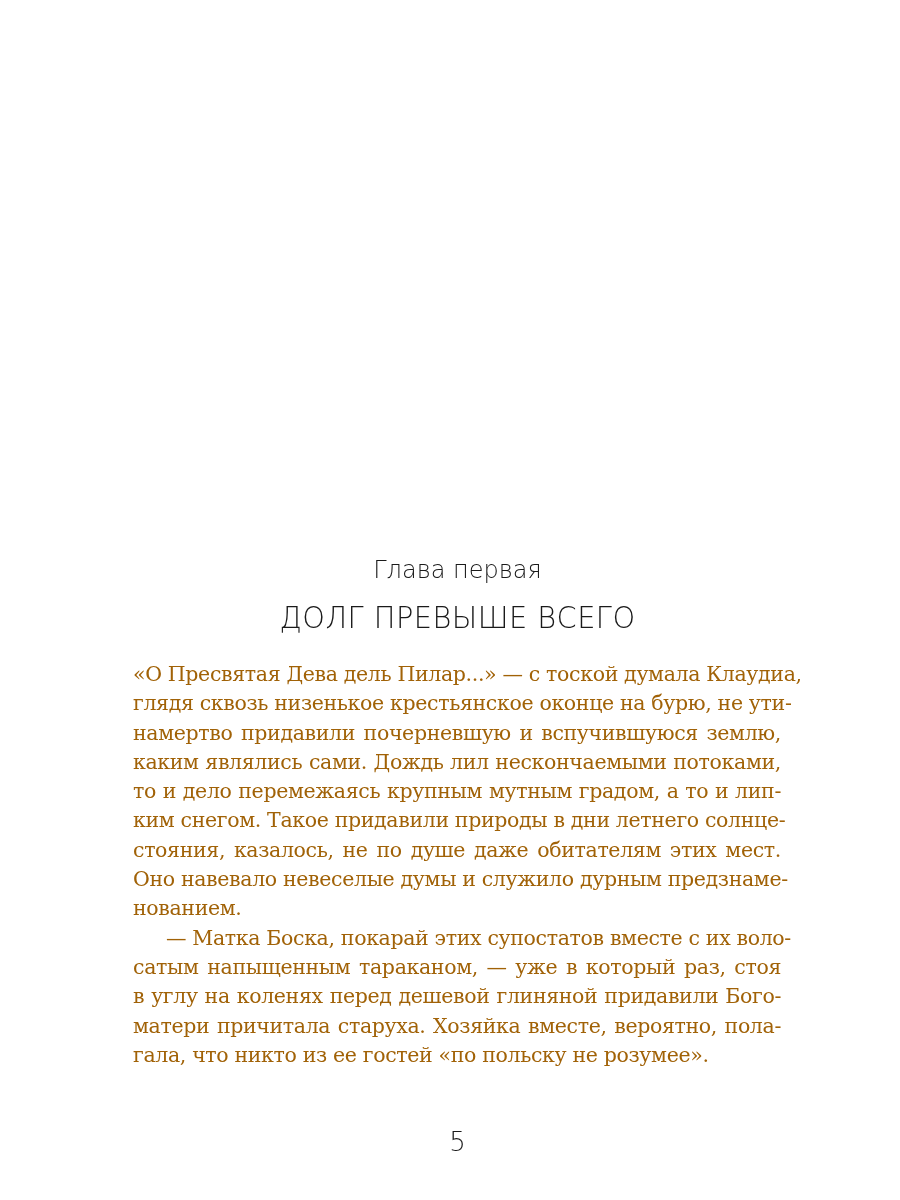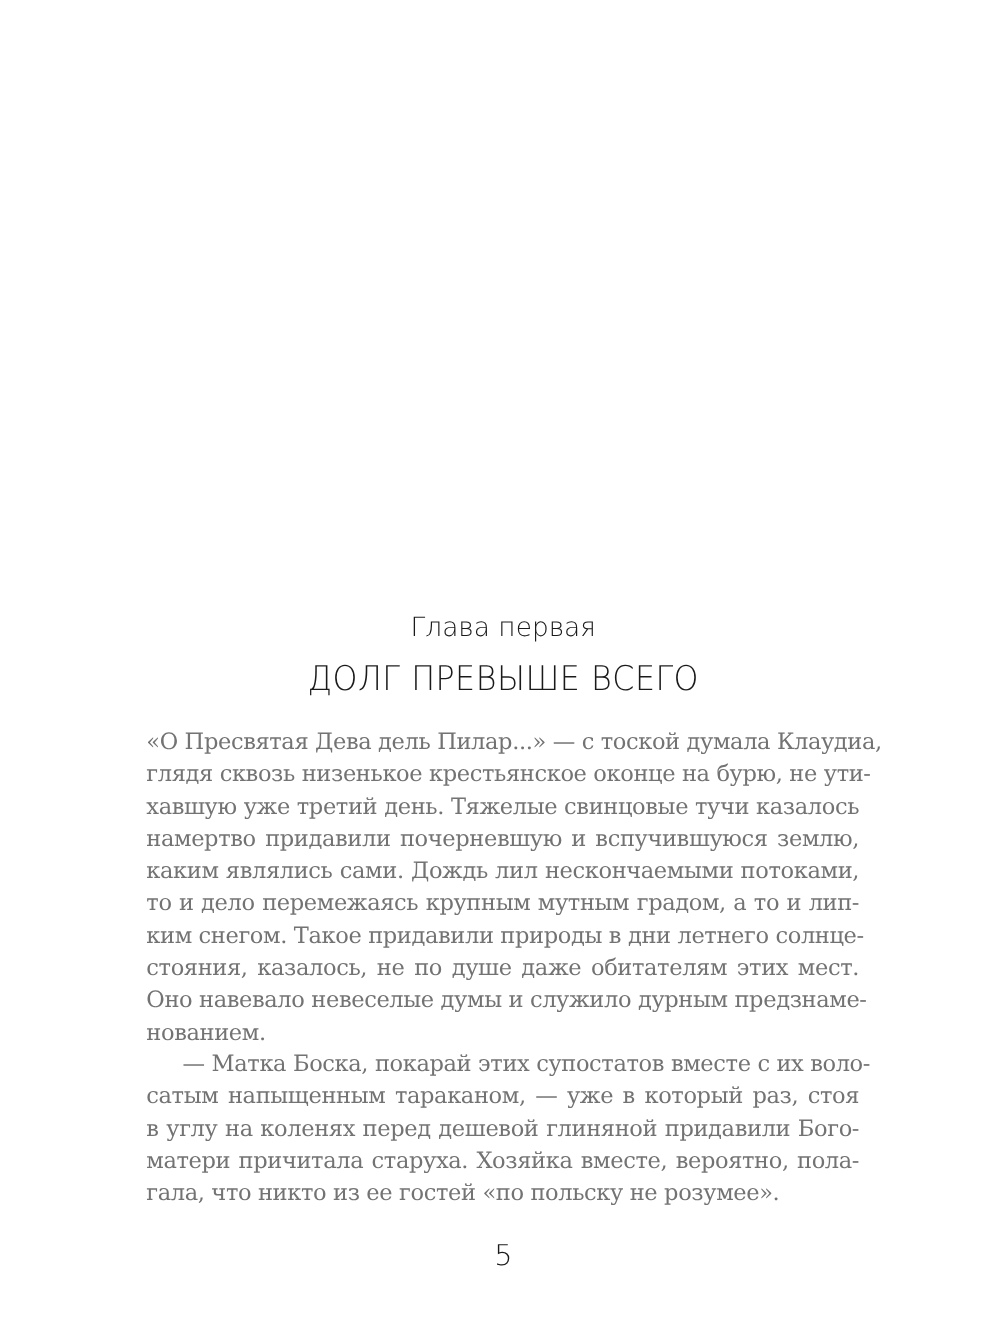--- a/index.html
+++ b/index.html
@@ -48,21 +48,21 @@
       transform-origin: center;
     }
     .body-text {
       position: absolute;
       left: 133px;
       top: 623px;
       width: 648px;
       font-family: "DejaVu Serif", serif;
       font-size: 20.5px;
       line-height: 29.3px;
-      color: #737373;
+      color: #a16207;
     }
     .line {
       display: block;
       white-space: nowrap;
       text-align: justify;
       text-align-last: justify;
       height: 29.3px;
       letter-spacing: -0.35px;
     }
     .line.last {
@@ -87,21 +87,20 @@
 
 <div class="page">
 
   <div class="chapter-label">Глава первая</div>
   <div class="chapter-title">ДОЛГ ПРЕВЫШЕ ВСЕГО</div>
 
   <div class="body-text">
     <div>
       <span class="line">«О Пресвятая Дева дель Пилар...» — с тоской думала Клаудиа,</span>
       <span class="line">глядя сквозь низенькое крестьянское оконце на бурю, не ути-</span>
-      <span class="line">хавшую уже третий день. Тяжелые свинцовые тучи казалось</span>
       <span class="line">намертво придавили почерневшую и вспучившуюся землю,</span>
       <span class="line">каким являлись сами. Дождь лил нескончаемыми потоками,</span>
       <span class="line">то и дело перемежаясь крупным мутным градом, а то и лип-</span>
       <span class="line">ким снегом. Такое придавили природы в дни летнего солнце-</span>
       <span class="line">стояния, казалось, не по душе даже обитателям этих мест.</span>
       <span class="line">Оно навевало невеселые думы и служило дурным предзнаме-</span>
       <span class="line last">нованием.</span>
     </div>
     <div>
       <span class="line indent">— Матка Боска, покарай этих супостатов вместе с их воло-</span>

